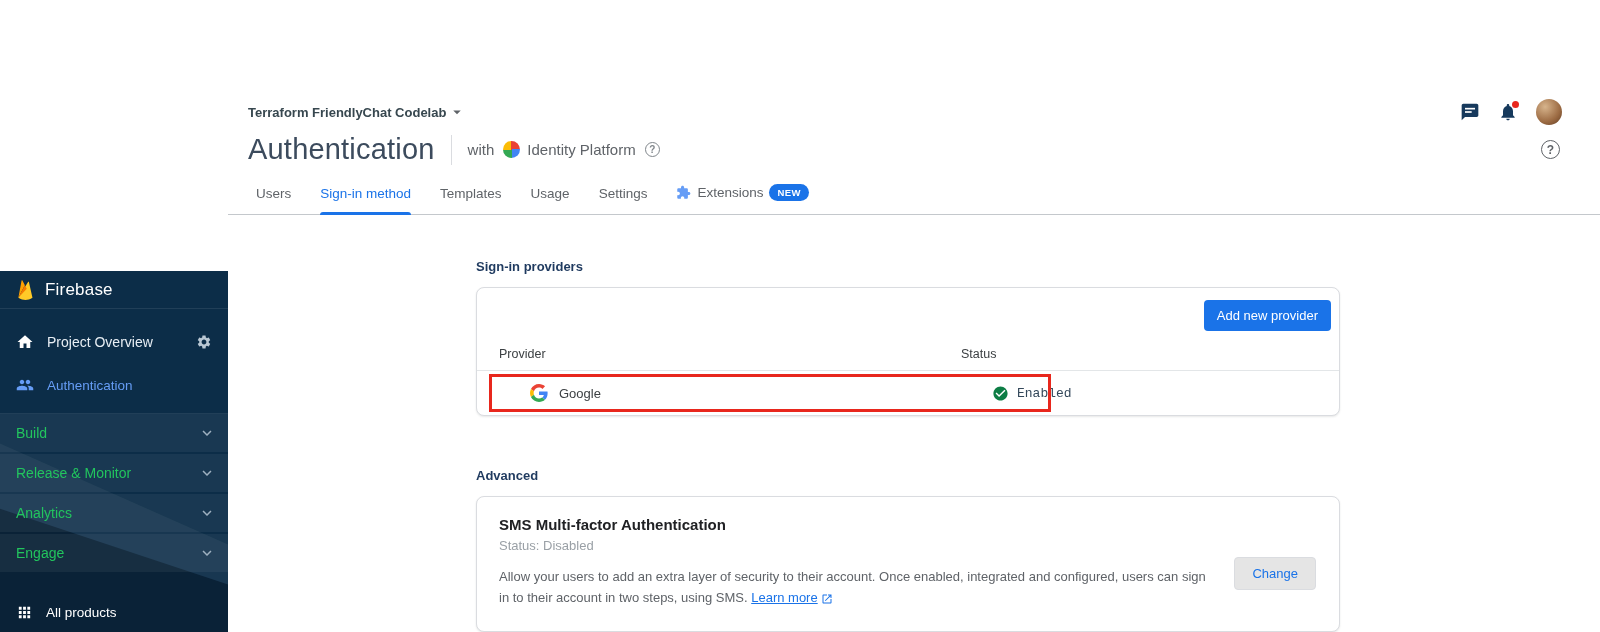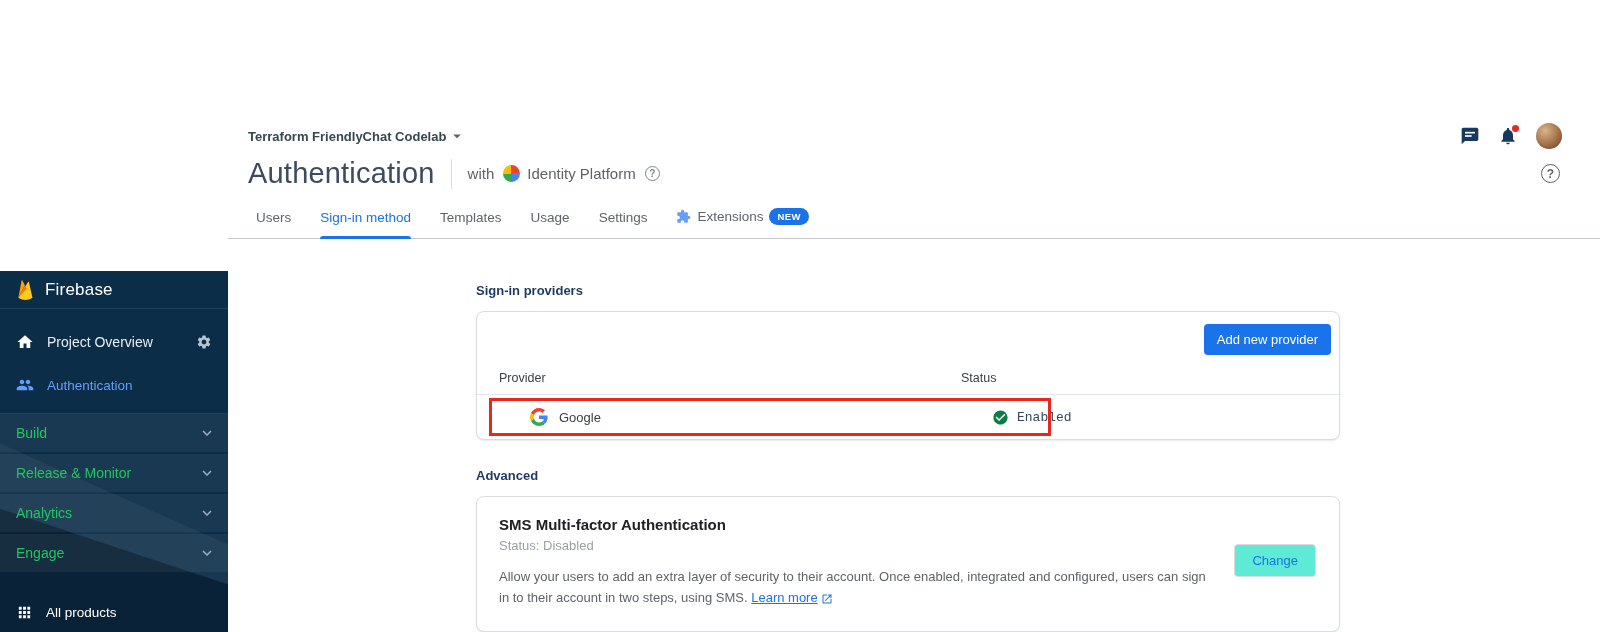--- a/index.html
+++ b/index.html
@@ -50,37 +50,37 @@
   .qcircle.help { width: 19px; height: 19px; font-size: 12px; margin-left: auto; color: #5f6368; border-color: #5f6368; }
 
   .tabs { display: flex; align-items: flex-end; gap: 29px; padding-left: 28px; margin-top: 10px; border-bottom: 1px solid #c4c8cc; }
   .tab { position: relative; padding: 8px 0 13px; font-size: 13.5px; color: #5f6368; font-weight: 500; cursor: pointer; display: flex; align-items: center; gap: 6px; white-space: nowrap; }
   .tab.active { color: #1a73e8; }
   .tab.active::after { content: ""; position: absolute; left: 0; right: 0; bottom: -1px; height: 3px; border-radius: 3px 3px 0 0; background: #1a73e8; }
   .new-badge { background: #1a73e8; color: #fff; font-size: 9.5px; font-weight: 700; padding: 3px 8px; border-radius: 9px; letter-spacing: .4px; }
 
   .content { padding-left: 248px; }
   .section-title { margin-top: 44px; font-size: 13px; font-weight: 700; color: #1f3a5f; }
-  .section-title.adv { margin-top: 28px; }
+  .section-title.adv { margin-top: 52px; }
   .card { width: 864px; border: 1px solid #dadce0; border-radius: 8px; margin-top: 13px; background: #fff; box-shadow: 0 1px 2px rgba(60,64,67,0.12); }
   .card-top { display: flex; justify-content: flex-end; padding: 12px 8px 10px; }
   .btn-primary { background: #1a73e8; color: #fff; border: none; border-radius: 4px; font-size: 13px; font-weight: 500; padding: 8px 13px; cursor: pointer; font-family: inherit; }
   .thead { display: grid; grid-template-columns: 462px 1fr; padding: 6px 0 9px 22px; font-size: 12.5px; font-weight: 500; color: #3c4043; border-bottom: 1px solid #e3e6e8; }
   .trow { display: grid; grid-template-columns: 462px 1fr; align-items: center; height: 44px; padding-left: 22px; position: relative; cursor: pointer; }
   .cell { display: flex; align-items: center; gap: 11px; font-size: 13px; color: #3c4043; padding-left: 31px; }
   .status-cell { gap: 8px; }
   .status-text { color: #33475a; font-family: Liberation Mono, monospace; }
   .annotation { position: absolute; left: 12px; top: 3px; width: 562px; height: 38px; border: 3px solid #e8271d; pointer-events: none; }
 
   .sms-card { position: relative; padding: 19px 22px 22px; }
   .sms-title { font-size: 15px; font-weight: 700; color: #202124; }
   .sms-status { font-size: 13px; color: #9aa0a6; margin-top: 5px; }
   .sms-desc { font-size: 13px; color: #5f6368; line-height: 1.6; margin-top: 14px; max-width: 715px; }
   .learn-more { color: #1a73e8; text-decoration: underline; cursor: pointer; display: inline-flex; align-items: center; gap: 3px; }
-  .btn-outline { position: absolute; right: 23px; top: 47px; background: #5eead4; border: 1px solid #dadce0; color: #1a73e8; font-size: 13px; font-weight: 500; padding: 8px 17px; border-radius: 4px; cursor: pointer; font-family: inherit; }
+  .btn-outline { position: absolute; right: 23px; top: 60px; background: #e5e5e5; border: 1px solid #dadce0; color: #1a73e8; font-size: 13px; font-weight: 500; padding: 8px 17px; border-radius: 4px; cursor: pointer; font-family: inherit; }
 </style>
 </head>
 <body>
 
 <div class="app">
 
   <aside class="sidebar">
     <div class="sb-brand">
       <span class="icon">
         <svg width="19" height="25" viewBox="0 0 24 28">

